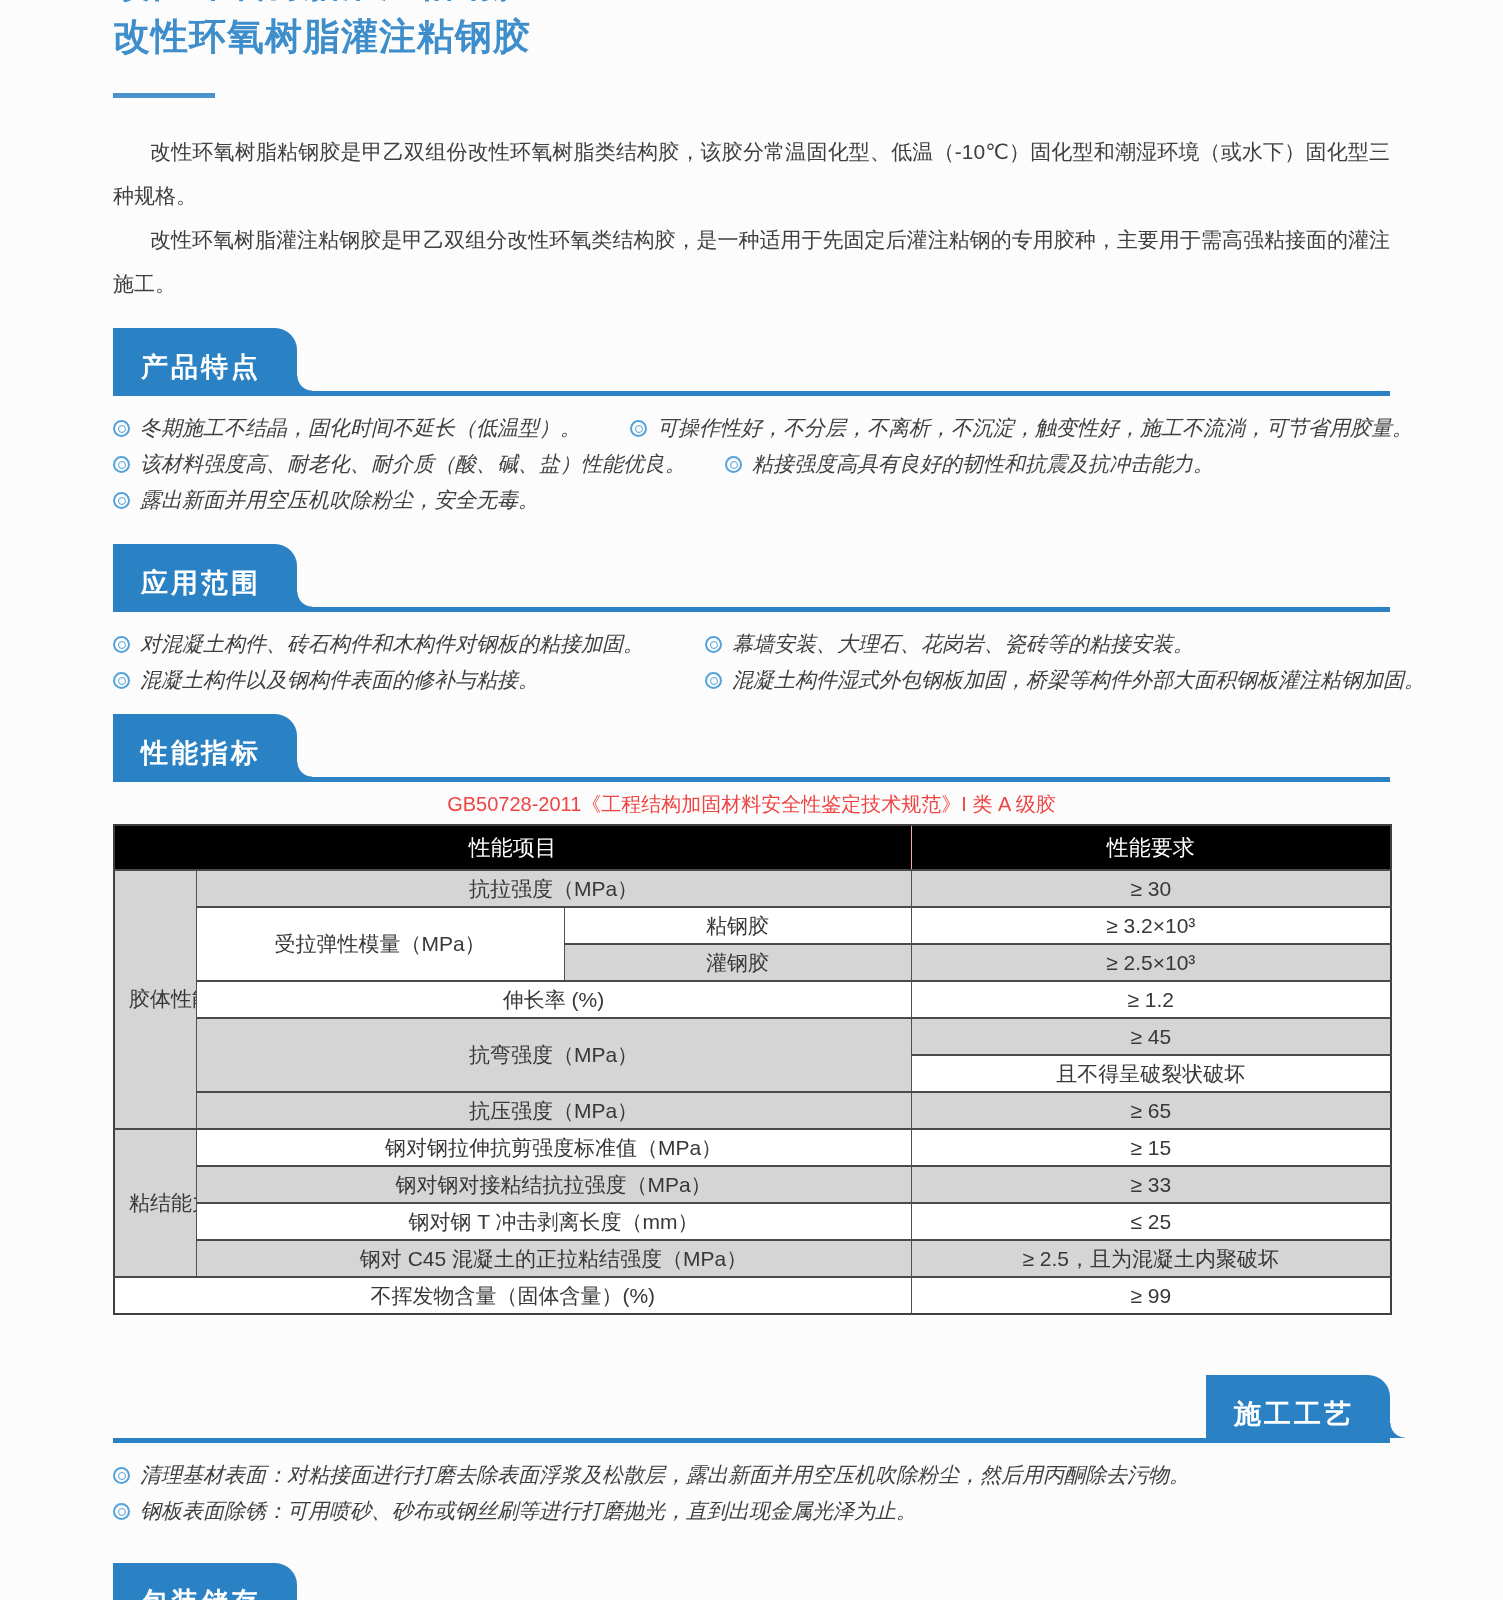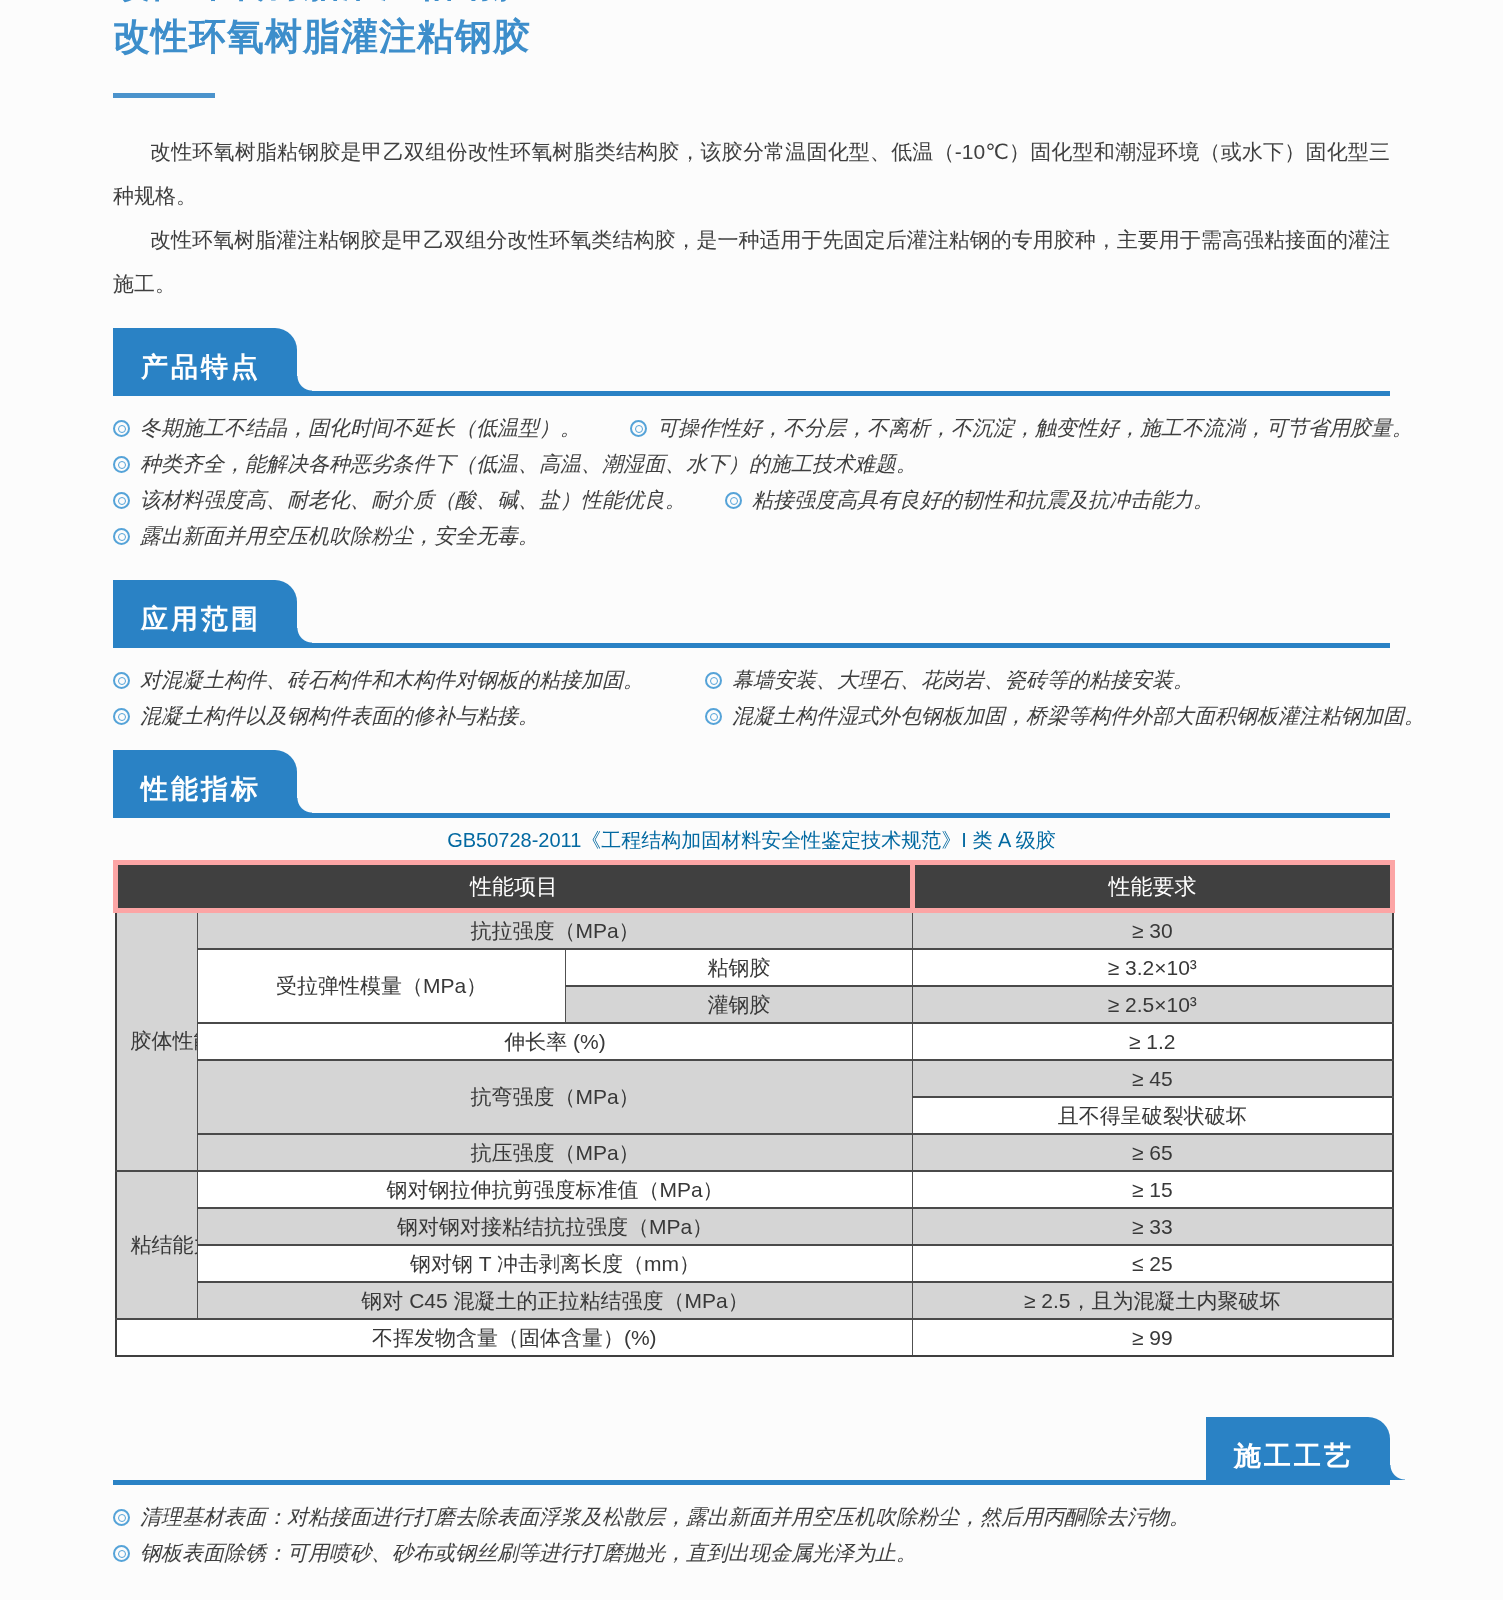--- a/index.html
+++ b/index.html
@@ -54,28 +54,28 @@
   }
   .ring::after{
     content:"";box-sizing:border-box;width:8px;height:8px;
     border:1.5px solid #55a3d8;border-radius:50%;
   }
   .w517{width:517px;flex:none;}
   .w592{width:592px;flex:none;}
   .w612{width:612px;flex:none;}
 
   
-  .table-caption{margin-top:8px;font-size:20px;color:#0369a1;text-align:center;line-height:28px;}
+  .table-caption{margin-top:8px;font-size:20px;color:#ef4444;text-align:center;line-height:28px;}
   table.perf{
     width:1277px;margin-top:6px;border-collapse:collapse;table-layout:fixed;
     font-size:21px;color:#383838;border:2px solid #3f3f3f;
   }
   table.perf th{
-    background:#404040;color:#ffffff;font-weight:normal;height:41px;
-    font-size:22px;border:5px solid #fca5a5;
+    background:#000000;color:#ffffff;font-weight:normal;height:41px;
+    font-size:22px;border:1px solid #fca5a5;
   }
   table.perf td{
     height:35px;text-align:center;padding:0 14px;border:1px solid #505050;
     overflow:hidden;white-space:nowrap;
   }
   table.perf tbody tr{border-top:2px solid #4a4a4a;}
   td.g{background:#d5d5d5;}
   td.wt{background:#ffffff;}
   td.group-cell{background:#d5d5d5;line-height:1.65;white-space:normal;padding:0 16px;}
 
@@ -112,26 +112,20 @@
       <div class="bullet-item w517">
         <span class="ring"></span>
         <span>冬期施工不结晶，固化时间不延长（低温型）。</span>
       </div>
       <div class="bullet-item">
         <span class="ring"></span>
         <span>可操作性好，不分层，不离析，不沉淀，触变性好，施工不流淌，可节省用胶量。</span>
       </div>
     </div>
     <div class="bullet-row">
-      <div class="bullet-item">
-        <span class="ring"></span>
-        <span>种类齐全，能解决各种恶劣条件下（低温、高温、潮湿面、水下）的施工技术难题。</span>
-      </div>
-    </div>
-    <div class="bullet-row">
       <div class="bullet-item w612">
         <span class="ring"></span>
         <span>该材料强度高、耐老化、耐介质（酸、碱、盐）性能优良。</span>
       </div>
       <div class="bullet-item">
         <span class="ring"></span>
         <span>粘接强度高具有良好的韧性和抗震及抗冲击能力。</span>
       </div>
     </div>
     <div class="bullet-row">

